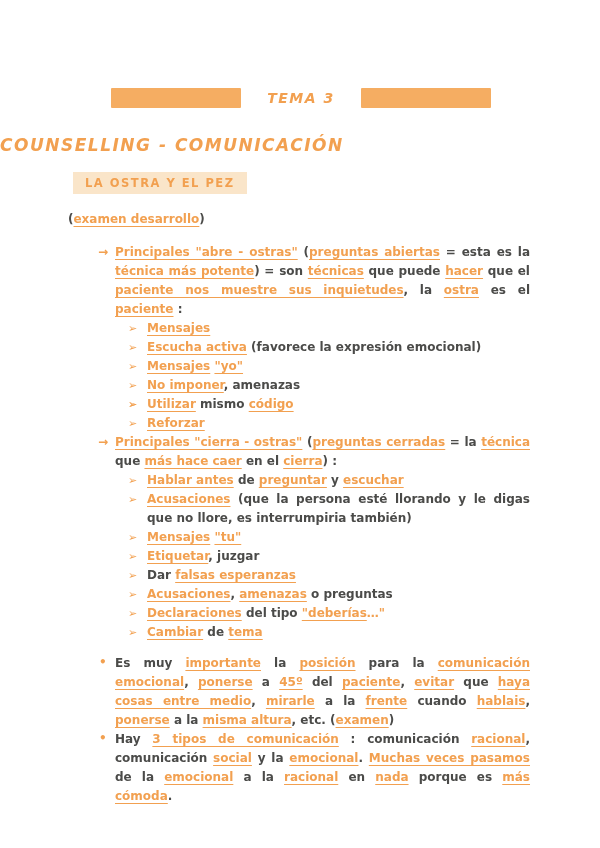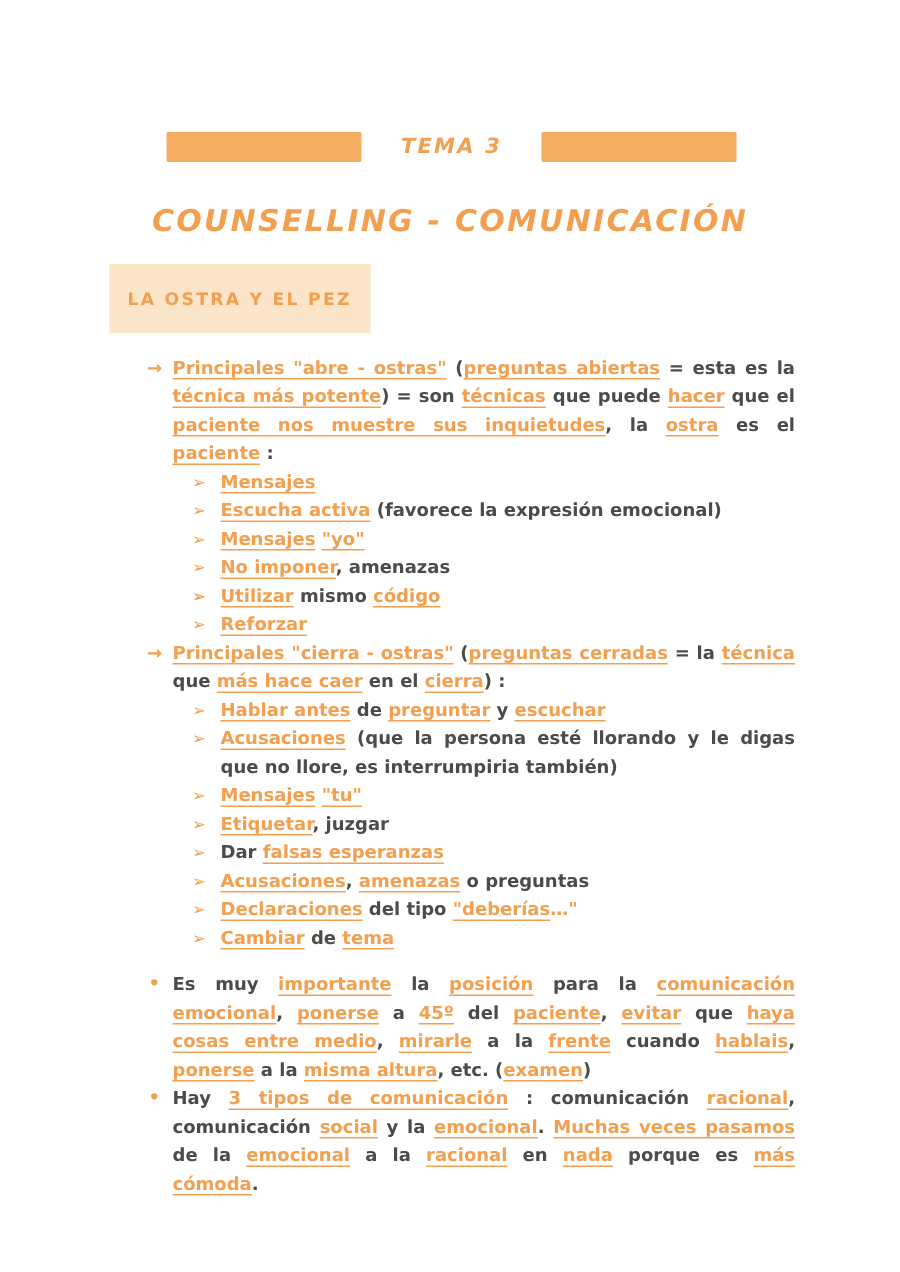--- a/index.html
+++ b/index.html
@@ -3,23 +3,23 @@
 <meta charset="utf-8">
 <style>
   html,body{margin:0;padding:0;background:#ffffff;}
   .page{
     width:600px;height:832px;background:#ffffff;position:relative;overflow:hidden;
     font-family:"DejaVu Sans",sans-serif;color:#4b4b49;
   }
   .header-row{display:flex;align-items:center;margin:88px 109px 0 111px;height:20px;}
   .bar{flex:1;height:20px;background:#f5ad62;border-radius:1px;}
   .tema{margin:0 26px;color:#f2a050;font-style:italic;font-size:14px;letter-spacing:1.5px;white-space:nowrap;font-weight:bold;}
-  .doc-title{margin-top:27px;text-align:center;color:#f2a050;font-style:italic;font-size:20px;letter-spacing:1.5px;font-weight:bold;}
+  .doc-title{margin-top:27px;color:#f2a050;font-style:italic;font-size:17px;letter-spacing:1.5px;font-weight:bold;}
   .section-row{margin:17px 0 0 73px;}
-  .section-label{display:inline-block;background:#fae5c9;color:#f2a050;font-size:11.5px;letter-spacing:1.5px;padding:16px 12px;font-weight:bold;}
+  .section-label{display:inline-block;background:#fae5c9;color:#f2a050;font-size:11.5px;letter-spacing:1.5px;padding:4px 12px;font-weight:bold;}
   .exam-note{margin:16px 70px 0 68px;font-size:12px;line-height:19px;}
   .content{margin:14px 70px 0 68px;font-size:12px;line-height:19px;}
   .paragraphs{margin-top:12px;}
   .main-item{position:relative;padding-left:47px;text-align:justify;}
   .main-item > .marker{position:absolute;left:30px;top:0;color:#f2a050;font-weight:bold;}
   .sub-item{position:relative;padding-left:79px;text-align:justify;}
   .sub-item > .marker{position:absolute;left:60px;top:0;color:#f2a050;font-weight:bold;font-size:11px;}
   .para-item{position:relative;padding-left:47px;text-align:justify;}
   .para-item > .marker{position:absolute;left:31px;top:-1px;color:#f2a050;font-weight:bold;}
   .seg-h{color:#f2a050;text-decoration:underline;text-decoration-thickness:1px;text-underline-offset:3px;font-weight:bold;}
@@ -36,20 +36,21 @@
     <div class="tema">TEMA 3</div>
     <div class="bar"></div>
   </div>
 
   <div class="doc-title">COUNSELLING - COMUNICACIÓN</div>
 
   <div class="section-row">
     <span class="section-label">LA OSTRA Y EL PEZ</span>
   </div>
 
+  <div class="exam-note" id="exam-note"><span class="seg-p">(</span><span class="seg-h">examen desarrollo</span><span class="seg-p">)</span></div>
 
   <div class="content" id="notes-list">
       <div class="main-item"><span class="marker">→</span><span class="seg-h">Principales "abre - ostras"</span><span class="seg-p"> (</span><span class="seg-h">preguntas abiertas</span><span class="seg-p"> = esta es la </span><span class="seg-h">técnica más potente</span><span class="seg-p">) = son </span><span class="seg-h">técnicas</span><span class="seg-p"> que puede </span><span class="seg-h">hacer</span><span class="seg-p"> que el </span><span class="seg-h">paciente nos muestre sus inquietudes</span><span class="seg-p">, la </span><span class="seg-h">ostra</span><span class="seg-p"> es el </span><span class="seg-h">paciente</span><span class="seg-p"> :</span></div>
       <div class="sub-item"><span class="marker">➢</span><span class="seg-h">Mensajes</span></div>
       <div class="sub-item"><span class="marker">➢</span><span class="seg-h">Escucha activa</span><span class="seg-p"> (favorece la expresión emocional)</span></div>
       <div class="sub-item"><span class="marker">➢</span><span class="seg-h">Mensajes</span><span class="seg-p"> </span><span class="seg-h">"yo"</span></div>
       <div class="sub-item"><span class="marker">➢</span><span class="seg-h">No imponer</span><span class="seg-p">, amenazas</span></div>
       <div class="sub-item"><span class="marker">➢</span></div>
       <div class="sub-item"><span class="marker">➢</span><span class="seg-h">Utilizar</span><span class="seg-p"> mismo </span><span class="seg-h">código</span></div>
       <div class="sub-item"><span class="marker">➢</span><span class="seg-h">Reforzar</span></div>

